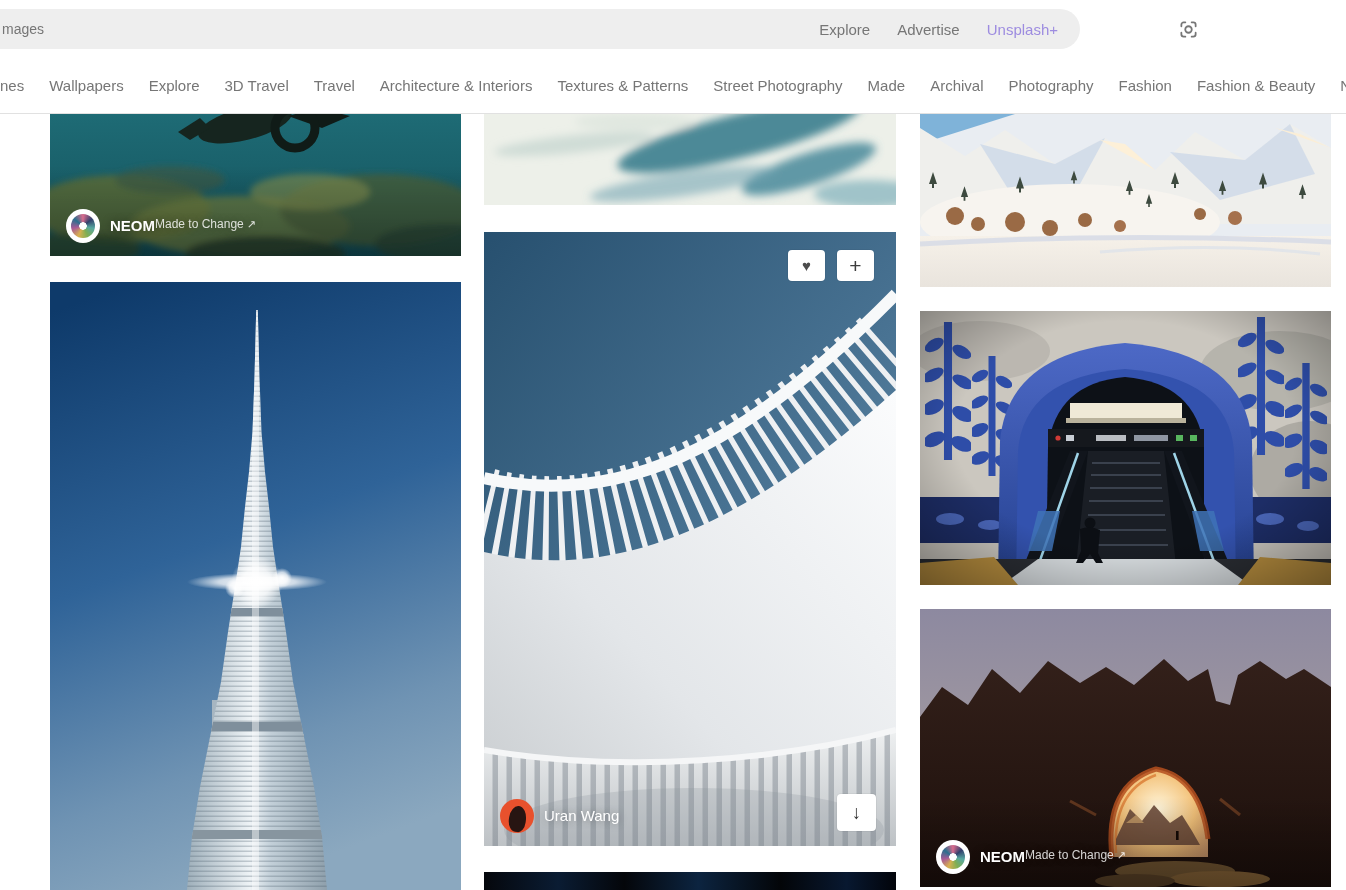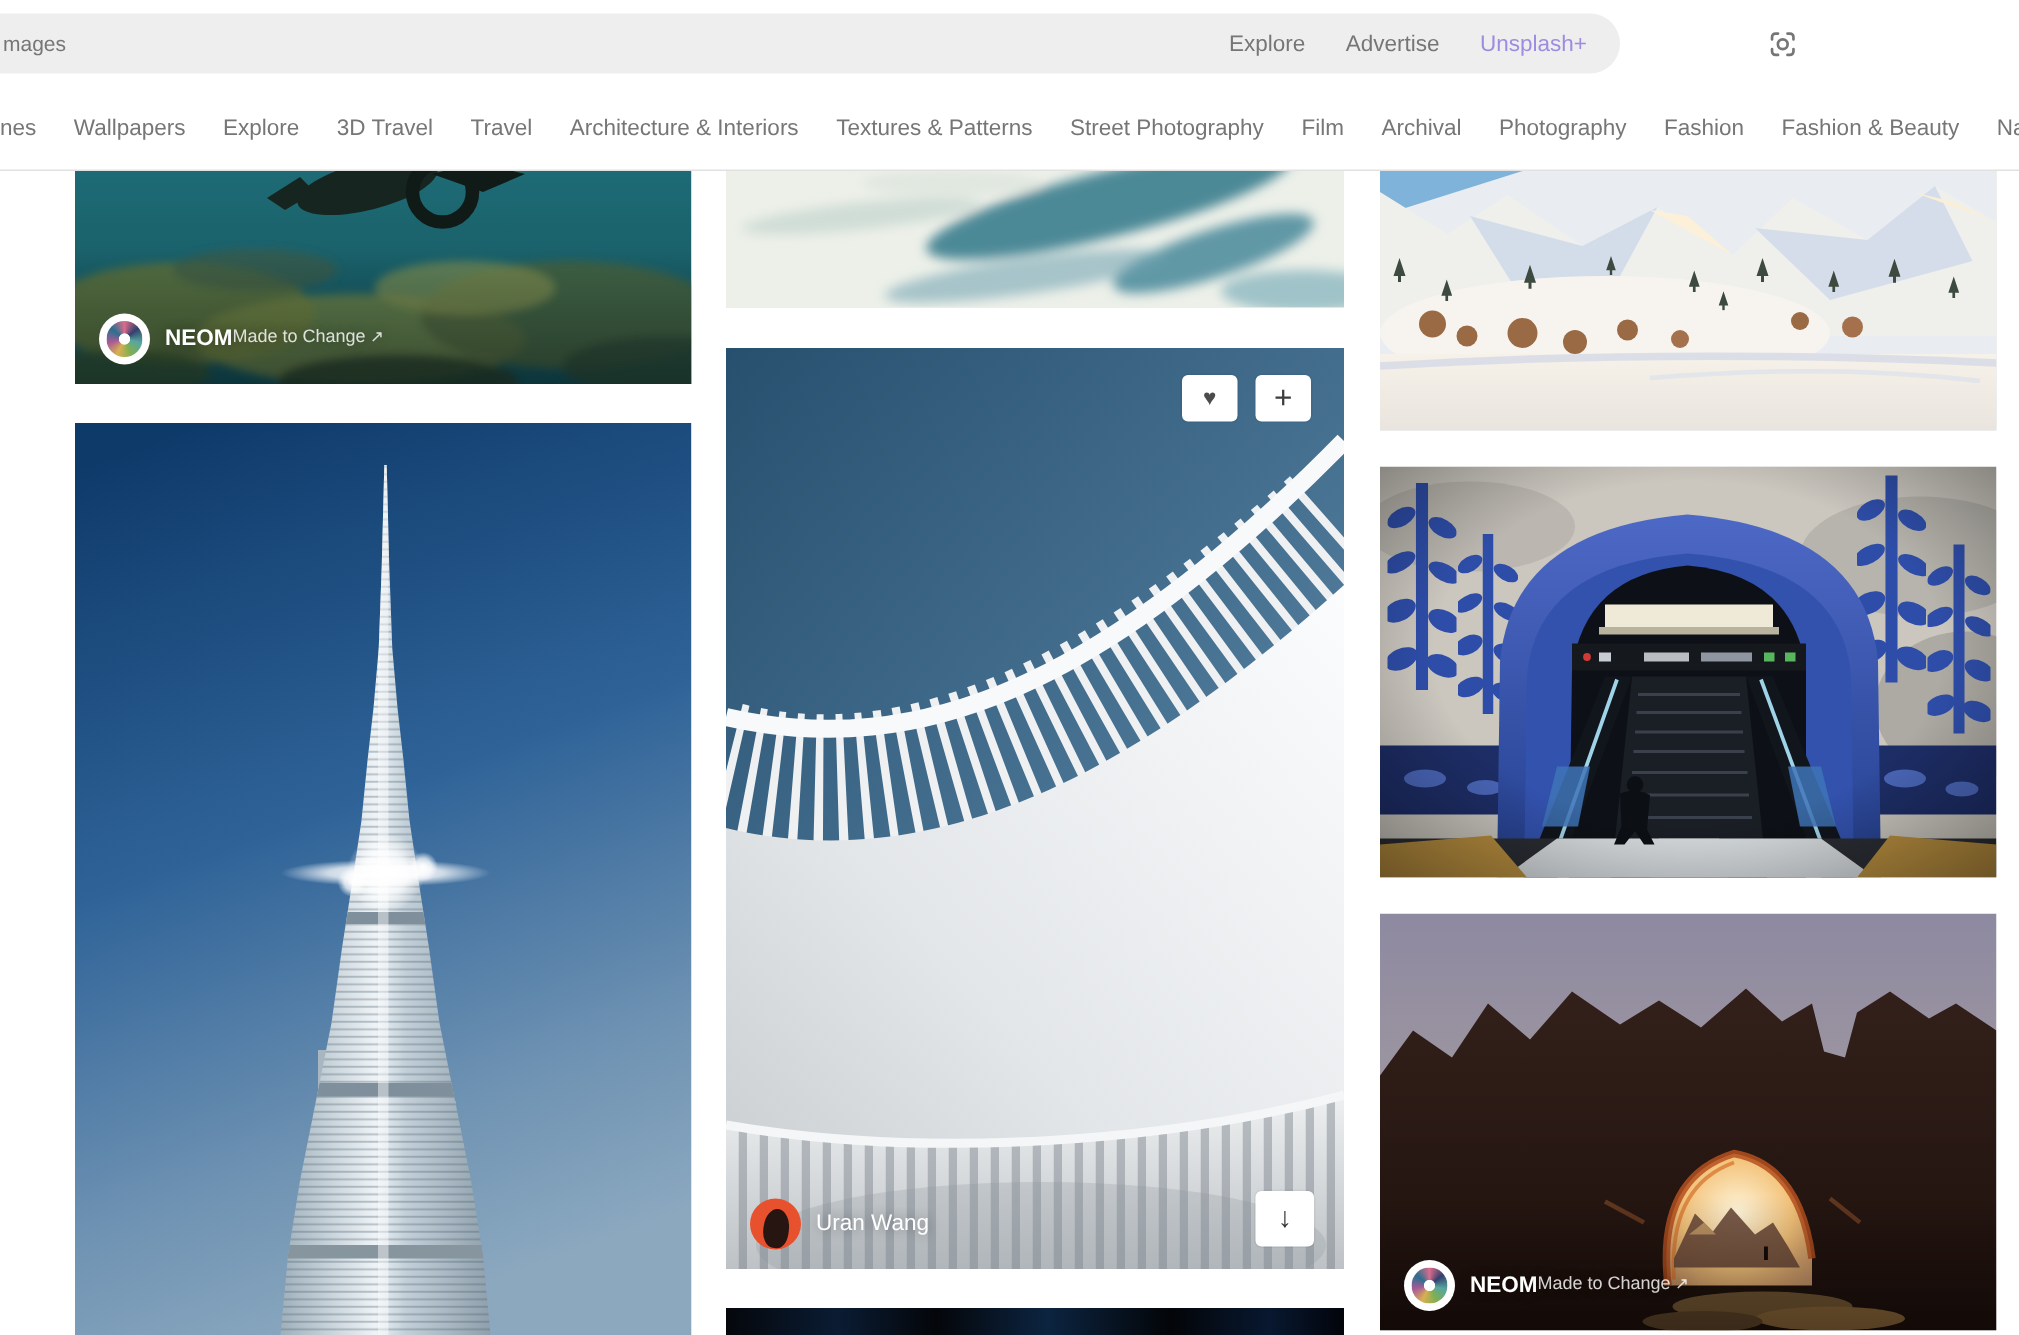--- a/index.html
+++ b/index.html
@@ -439,20 +439,20 @@
 
 <nav class="cat-nav">
     <span class="cat">nes</span>
     <span class="cat">Wallpapers</span>
     <span class="cat">Explore</span>
     <span class="cat">3D Travel</span>
     <span class="cat">Travel</span>
     <span class="cat">Architecture &amp; Interiors</span>
     <span class="cat">Textures &amp; Patterns</span>
     <span class="cat">Street Photography</span>
-    <span class="cat">Film</span>
+    <span class="cat">Made</span>
     <span class="cat">Archival</span>
     <span class="cat">Photography</span>
     <span class="cat">Fashion</span>
     <span class="cat">Fashion &amp; Beauty</span>
     <span class="cat">Nature</span>
     <span class="cat">Spi</span>
   </nav>
 
 </body></html>

